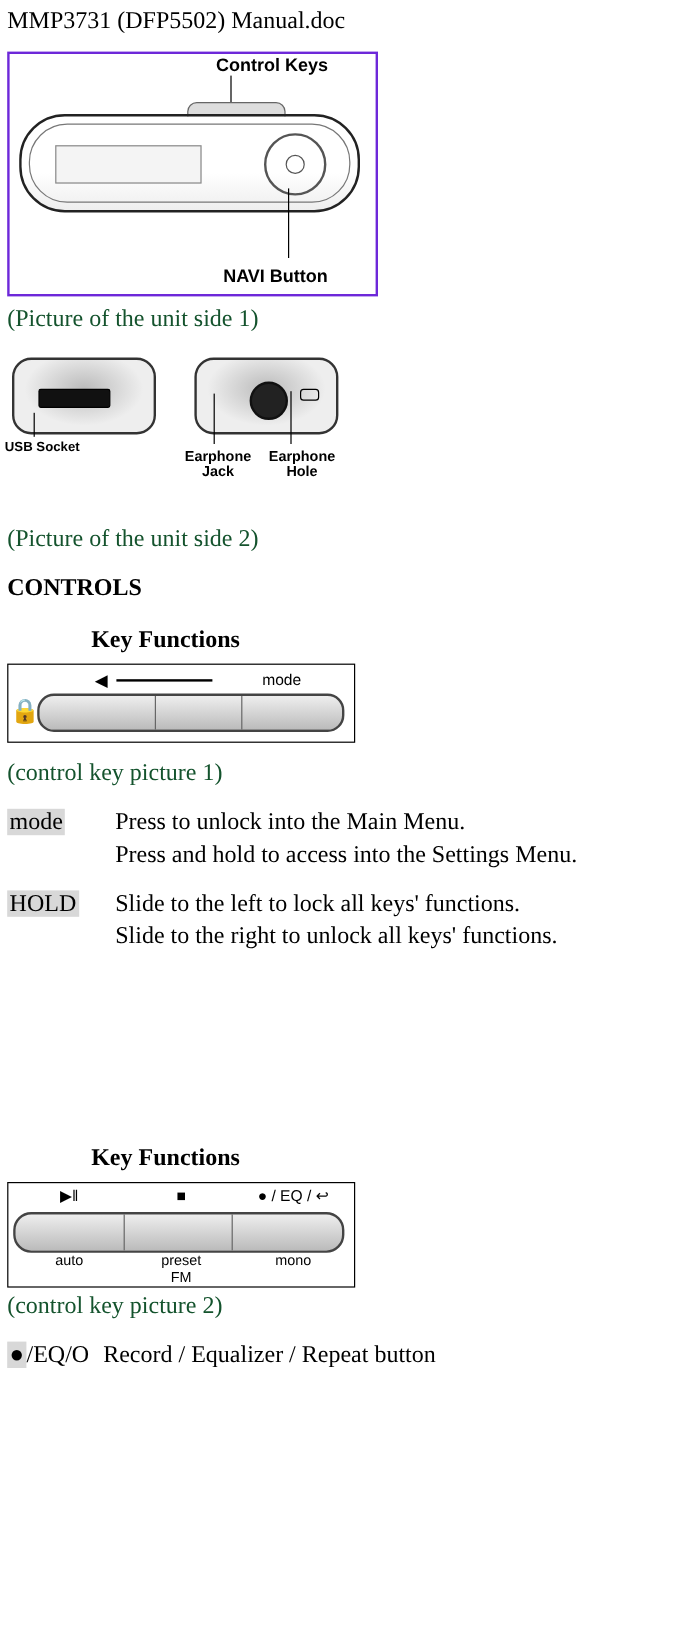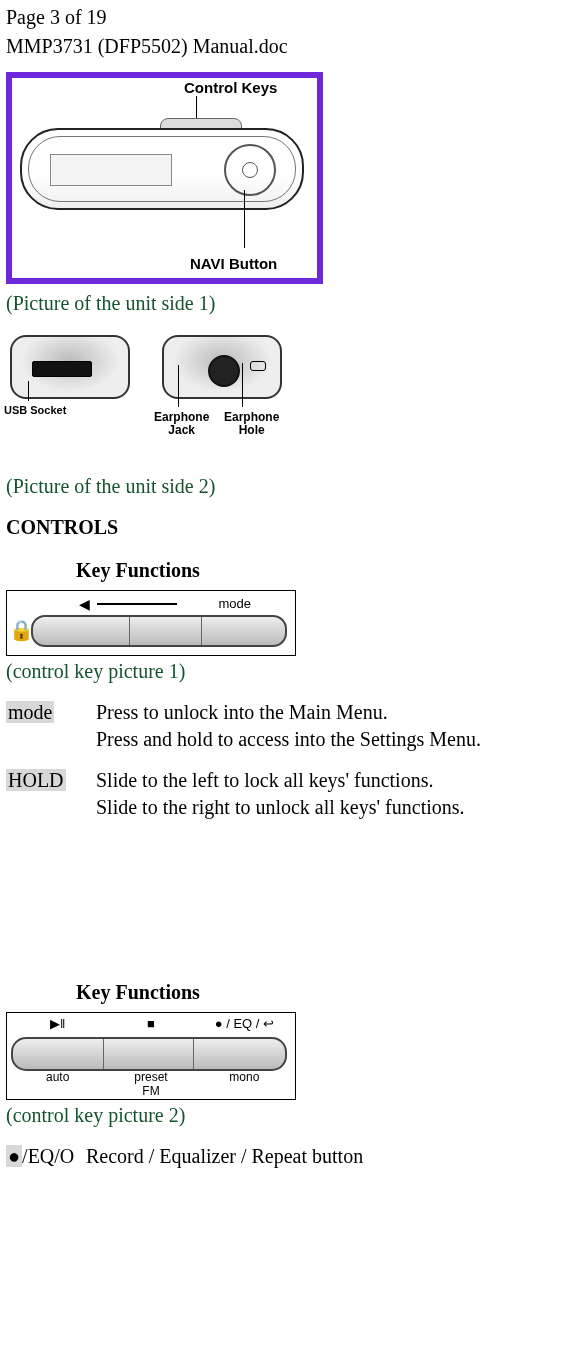--- a/index.html
+++ b/index.html
@@ -18,21 +18,21 @@
   .section-title { font-weight: bold; margin: 14px 0 16px 0; }
   .subheading { font-weight: bold; margin: 14px 0 6px 0; padding-left: 70px; }
   .desc-row { display: flex; margin-bottom: 14px; align-items: flex-start; }
   .desc-key { min-width: 90px; }
   .hl { background: #d8d8d8; padding: 0 2px; }
   .desc-body { flex: 1; }
 
   
   .fig-unit-front {
     width: 305px; height: 200px; position: relative; margin: 12px 0 4px 0;
-    border: 6px solid #6d28d9;
+    border: 2px solid #6d28d9;
   }
   .device-body {
     position: absolute; left: 8px; top: 50px; width: 280px; height: 78px;
     border: 2px solid #222; border-radius: 38px;
     background: linear-gradient(#fff 0%, #fff 60%, #eee 100%);
   }
   .device-body::after{
     content:""; position:absolute; left:6px; top:6px; right:6px; bottom:6px;
     border:1px solid #777; border-radius:32px;
   }
@@ -117,21 +117,20 @@
   .bot-lbls{ position:absolute; top:56px; left:4px; right:4px; display:flex; font-family:Arial,sans-serif; font-size:12px;align-items:flex-end;}
   .bot-lbls span{ flex:1; text-align:center;}
   .fm-lbl{ position:absolute; top:70px; left:0; right:0; text-align:center; font-family:Arial,sans-serif; font-weight:normal; font-size:12px;}
 
   .big-gap{ height:130px; }
 </style>
 </head>
 <body>
 
 <div class="page-head">
-  <p>Page 3 of 19</p>
   <p>MMP3731 (DFP5502) Manual.doc</p>
 </div>
 
 <div class="fig-unit-front">
   <div class="lbl-controlkeys">Control Keys</div>
   <div class="device-controls"></div>
   <div class="device-body">
     <div class="device-screen"></div>
     <div class="device-navi"></div>
   </div>
@@ -166,21 +165,21 @@
 <p class="subheading">Key Functions</p>
 
 <div class="fig-ctrl1">
   <span class="lock-icon">🔒</span>
   <span class="arrow-left">◀</span>
   <div class="arrow-line"></div>
   <span class="mode-lbl">mode</span>
   <div class="strip1"></div>
 </div>
 
-<p class="caption-blue" style="margin-top:2px">(control key picture 1)</p>
+<p class="caption-blue" style="margin-top:12px">(control key picture 1)</p>
 
 <div class="desc-row">
   <div class="desc-key">
     <span class="hl">mode</span>
   </div>
   <div class="desc-body">
     <span>Press to unlock into the Main Menu.</span><br>
     <span>Press and hold to access into the Settings Menu.</span>
   </div>
 </div>

